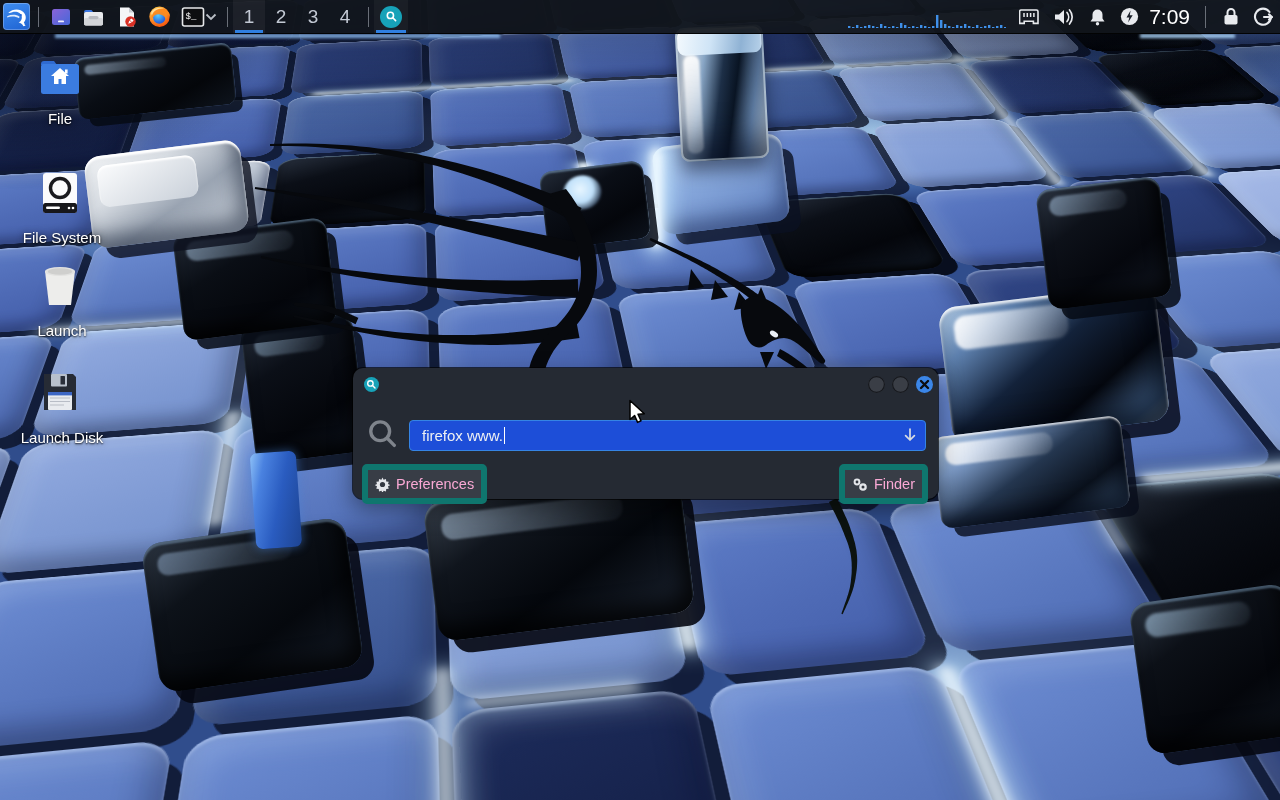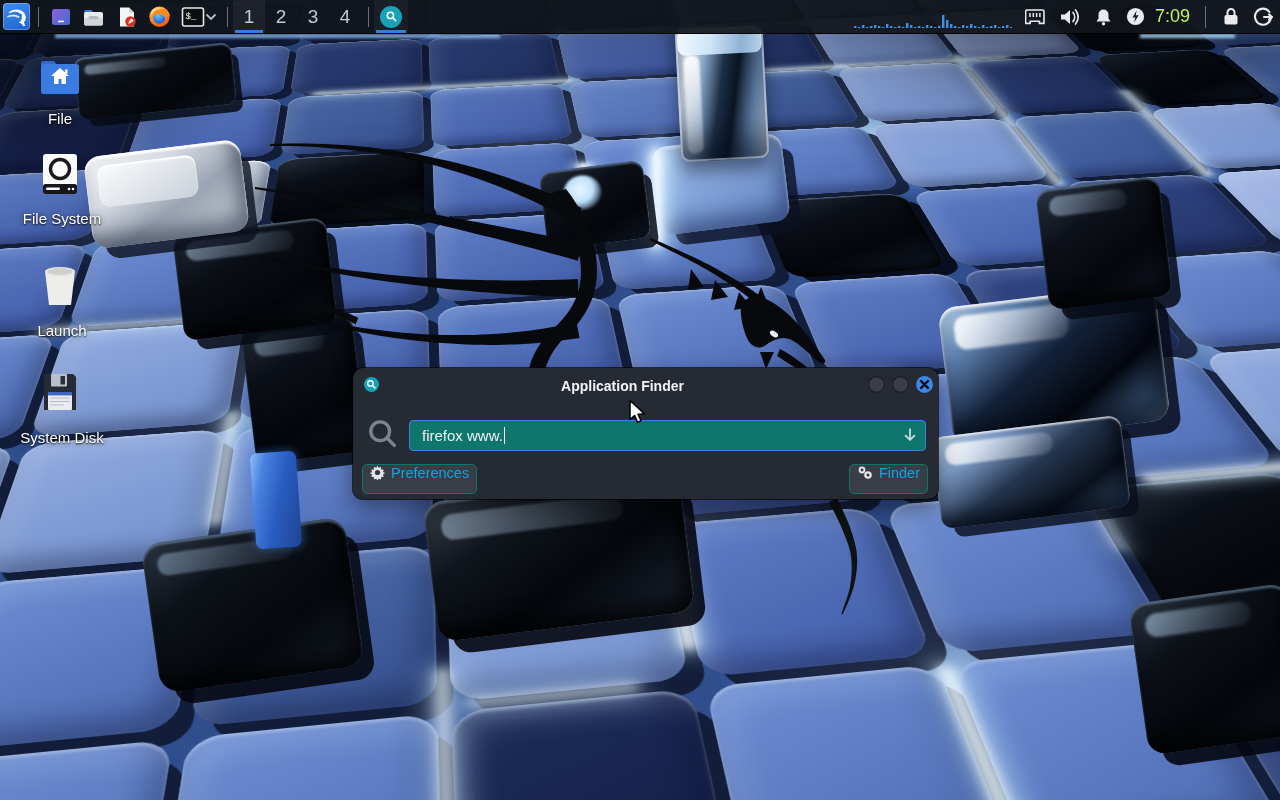--- a/index.html
+++ b/index.html
@@ -106,46 +106,46 @@
 .psep2{width:1px;height:22px;background:#6a6f78;margin:0 10px}
 .pic{width:33px;display:flex;justify-content:center;align-items:center}
 .chev{width:14px;display:flex;margin-left:-4px}
 .ws{width:32px;height:33px;display:flex;align-items:center;justify-content:center;position:relative}
 .ws span{color:#c3c9d4;font-size:19px;font-family:"Liberation Sans",sans-serif}
 .ws.on{background:rgba(255,255,255,.05)}
 .ws.on::after,.task::after{content:"";position:absolute;left:2px;right:2px;bottom:0;height:3px;background:#2f7fe0}
 .task{width:34px;height:33px;position:relative;display:flex;align-items:center;justify-content:center;background:rgba(255,255,255,.04)}
 .tcirc{width:22px;height:22px;border-radius:50%;background:#17a2b8;display:flex;align-items:center;justify-content:center}
 .ric{margin:0 7px;display:flex;align-items:center}
-#clock{color:#bef264;font-size:18px;margin:0 5px 0 3px}
+#clock{color:#ffffff;font-size:21px;margin:0 5px 0 3px}
 #cpu{margin-right:6px}
 
 
 .dico{position:absolute;width:40px;z-index:10}
 .dlab{position:absolute;top:52px;left:50%;transform:translateX(-50%);color:#fff;font-size:15px;white-space:nowrap;
  text-shadow:0 1px 2px rgba(0,0,0,.9), 0 0 6px rgba(0,0,0,.55);text-align:center}
 
 
 #dlg{position:absolute;left:353px;top:368px;width:585px;height:131px;background:#252a33;border-radius:10px;
  box-shadow:0 0 0 1px rgba(0,0,0,.65), 0 10px 24px rgba(0,0,0,.42);z-index:30}
 .tbar{height:33px;display:flex;align-items:center;position:relative;padding:0 74px 0 28px}
 .wicon{position:absolute;left:11px;top:9px}
 .ttl{flex:1;text-align:center;color:#f2f3f5;font-weight:bold;font-size:14px;padding-top:2px}
 .wbtns{position:absolute;right:5px;top:8px;display:flex;gap:7px}
 .wb{width:17px;height:17px;border-radius:50%;background:#3a3e46;box-shadow:inset 0 0 0 1.2px #17191e;display:flex;align-items:center;justify-content:center}
 .wb.close{background:#3b86e8;box-shadow:none}
 .srow{display:flex;align-items:center;margin:17px 12px 0 12px}
 .mag{margin:0 10px 0 2px}
-.inp{flex:1;height:29px;background:#0f766e;border:1px solid #3584e4;border-radius:4px;display:flex;align-items:center;position:relative}
+.inp{flex:1;height:29px;background:#1d4ed8;border:1px solid #3584e4;border-radius:4px;display:flex;align-items:center;position:relative}
 .itxt{color:#eef0f3;font-size:15px;margin-left:12px}
 .caret{width:1.2px;height:17px;background:#fff;margin-left:1px}
 .darr{position:absolute;right:8px;top:7px}
 .brow{display:flex;justify-content:space-between;margin:12px 10px 0 9px}
-.btn{height:28px;background:#383d46;border:1px solid #0f766e;border-radius:5px;display:flex;
- color:#0ea5e9;font-size:14.5px;padding:0 7px}
+.btn{height:28px;background:#383d46;border:6px solid #0f766e;border-radius:5px;display:flex;align-items:center;
+ color:#f9a8d4;font-size:14.5px;padding:0 7px}
 .btn svg{margin-right:6px}
 #cursor{position:absolute;left:627px;top:399px;z-index:50}
 
 </style></head>
 <body>
 <div id="wall">
     <div id="plane">
 
 <div class="cb" style="left:760px;top:0px;background:linear-gradient(155deg,#1d2c5c 0%,#131e44 100%);box-shadow:inset 0 3px 3px rgba(210,230,255,.38), inset 12px 16px 26px rgba(235,245,255,.15), inset -10px -16px 26px rgba(5,10,35,.32), 14px 18px 0 -2px rgba(10,16,34,.78);"></div>
 <div class="cb" style="left:950px;top:0px;background:linear-gradient(155deg,#1d2c5c 0%,#131e44 100%);box-shadow:inset 0 3px 3px rgba(210,230,255,.38), inset 12px 16px 26px rgba(235,245,255,.15), inset -10px -16px 26px rgba(5,10,35,.32), 14px 18px 0 -2px rgba(10,16,34,.78);"></div>
@@ -475,21 +475,21 @@
 
 <div class="dico" style="left:40px;top:58px">
  <svg width="40" height="37" viewBox="0 0 40 37">
   <path d="M1,6 a3,3 0 0 1 3,-3 h10 l3,4 h-16 z" fill="#2f6ad0"></path>
   <rect x="1" y="6" width="38" height="30" rx="2.5" fill="#3b7ce0"></rect>
   <path d="M20,10 l9,8 h-3 v8 h-4.5 v-5 h-3 v5 h-4.5 v-8 h-3 z" fill="#fff"></path>
   <rect x="25" y="11.5" width="2.6" height="4" fill="#fff"></rect>
  </svg>
  <div class="dlab">File</div>
 </div>
-<div class="dico" style="left:42px;top:153px">
+<div class="dico" style="left:42px;top:172px">
  <svg width="36" height="42" viewBox="0 0 36 42">
   <rect x="1" y="1" width="34" height="40" rx="3" fill="#fbfbfc"></rect>
   <circle cx="18" cy="16" r="9.5" fill="none" stroke="#1a1a1e" stroke-width="3.4"></circle>
   <rect x="1" y="31" width="34" height="10" rx="2.5" fill="#17171b"></rect>
   <rect x="4" y="34.5" width="14" height="2.6" rx="1.3" fill="#fff"></rect>
   <circle cx="27" cy="36" r="1.3" fill="#fff"></circle>
       <circle cx="31" cy="36" r="1.3" fill="#fff"></circle>
  </svg>
  <div class="dlab" style="top:57px">File System</div>
 </div>
@@ -503,31 +503,30 @@
 </div>
 <div class="dico" style="left:42px;top:372px">
  <svg width="36" height="40" viewBox="0 0 36 40">
       <path d="M2,2 h29 l3,3 v33 h-32 z" fill="#262b35"></path>
       <rect x="9" y="2" width="16" height="12.5" rx="1" fill="#b8c0cc"></rect>
       <rect x="18.5" y="4" width="4.5" height="8.5" rx="0.5" fill="#2a2f3a"></rect>
       <rect x="6" y="20" width="24" height="18" rx="1" fill="#e8ebef"></rect>
       <rect x="6" y="20" width="24" height="3.4" fill="#3b66c4"></rect>
       <path d="M8,26 h20 M8,29.5 h20 M8,33 h14" stroke="#b8bdc6" stroke-width="1.2"></path>
     </svg>
- <div class="dlab" style="top:57px">System Disk</div>
+ <div class="dlab" style="top:57px">Launch Disk</div>
 </div>
 
 <div id="dlg">
  <div class="tbar">
   <div class="wicon"><svg width="15" height="15" viewBox="0 0 15 15">
           <circle cx="7.5" cy="7.5" r="7.5" fill="#17a2b8"></circle>
           <circle cx="6.4" cy="6.4" r="2.7" fill="none" stroke="#fff" stroke-width="1.4"></circle>
           <line x1="8.5" y1="8.5" x2="11" y2="11" stroke="#fff" stroke-width="1.4" stroke-linecap="round"></line>
         </svg></div>
-  <div class="ttl">Application Finder</div>
   <div class="wbtns">
    <div class="wb"></div>
         <div class="wb"></div>
    <div class="wb close">
           <svg width="11" height="11" viewBox="0 0 11 11">
             <path d="M2,2 L9,9 M9,2 L2,9" stroke="#0c0e12" stroke-width="2.4" stroke-linecap="round"></path>
           </svg>
         </div>
   </div>
  </div>

